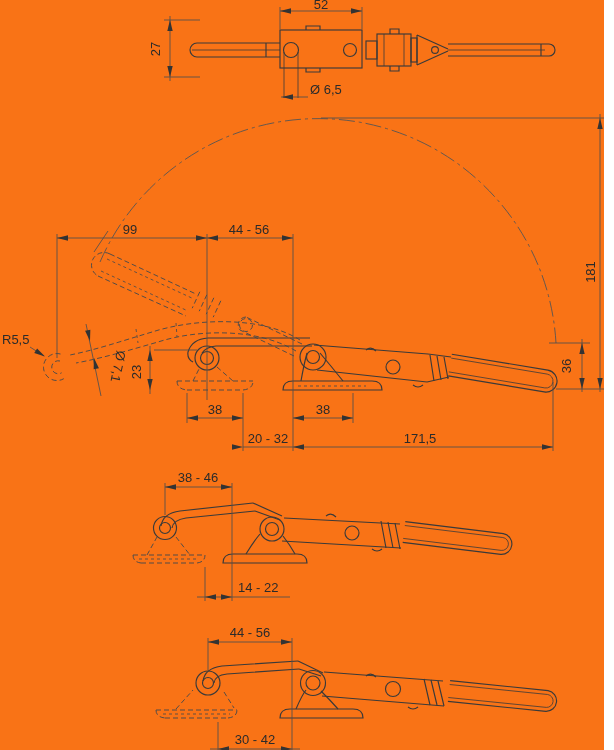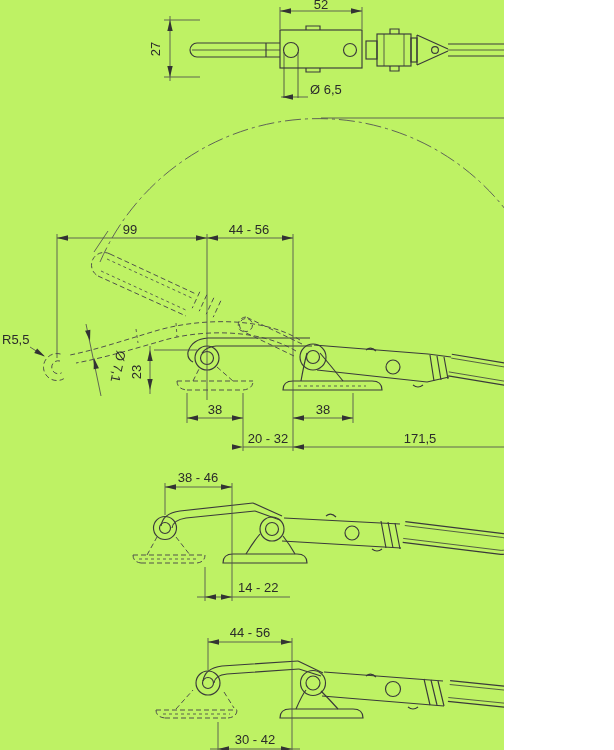--- a/index.html
+++ b/index.html
@@ -1,16 +1,16 @@
 <!DOCTYPE html>
 <html><head>
 <meta charset="utf-8">
 <style>
   html,body{margin:0;padding:0;background:#ffffff;}
-  .sheet{position:relative;width:504px;height:750px;background:#bef264;overflow:hidden;
+  .sheet{position:relative;width:604px;height:750px;background:#f97316;overflow:hidden;
          font-family:"Liberation Sans", sans-serif;}
   svg{position:absolute;left:0;top:0;}
   
   .g  {stroke:#3a3a3a;stroke-width:1.15;fill:none;}
   .gt {stroke:#3a3a3a;stroke-width:0.8;fill:none;}
   .gd {stroke:#4a4a4a;stroke-width:0.95;fill:none;stroke-dasharray:5 3;}
   .gd2{stroke:#4a4a4a;stroke-width:0.85;fill:none;stroke-dasharray:3 3;}
   .cl {stroke:#555555;stroke-width:0.9;fill:none;stroke-dasharray:16 4 3 4;}
   .d  {stroke:#4f4f4f;stroke-width:0.85;fill:none;}
   .ar {fill:#333333;stroke:none;}

